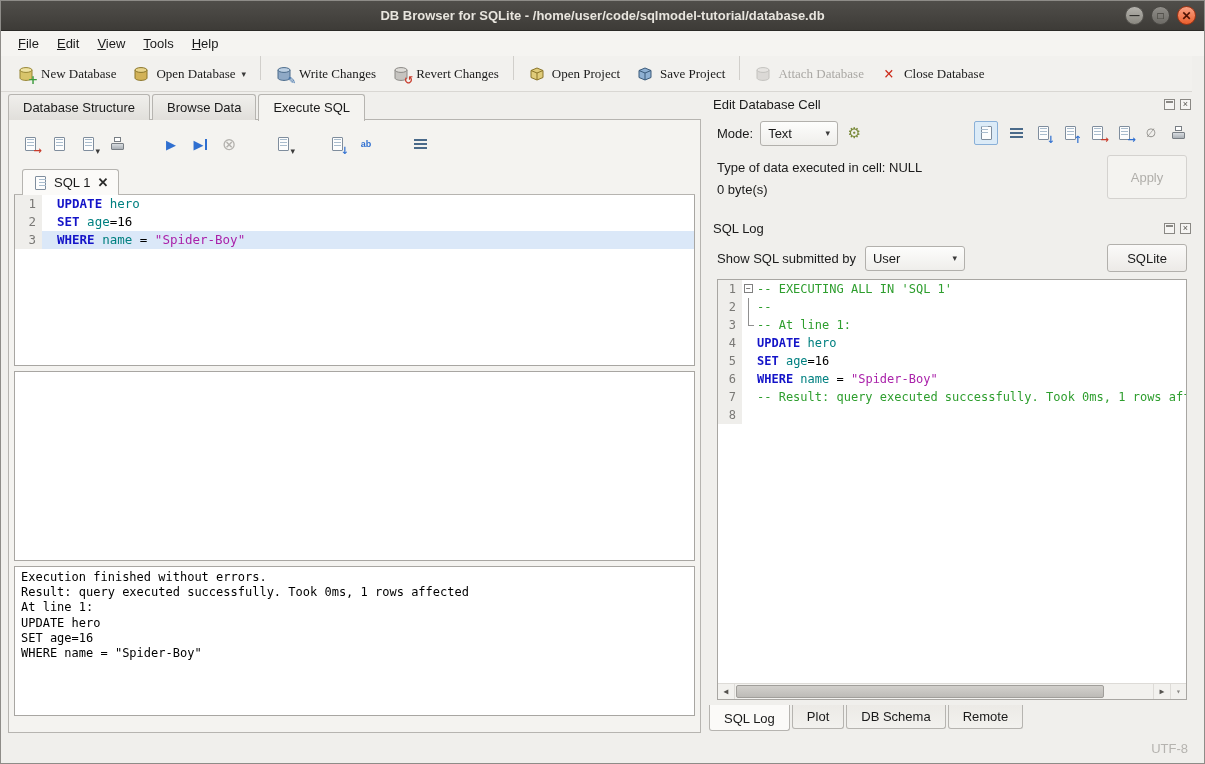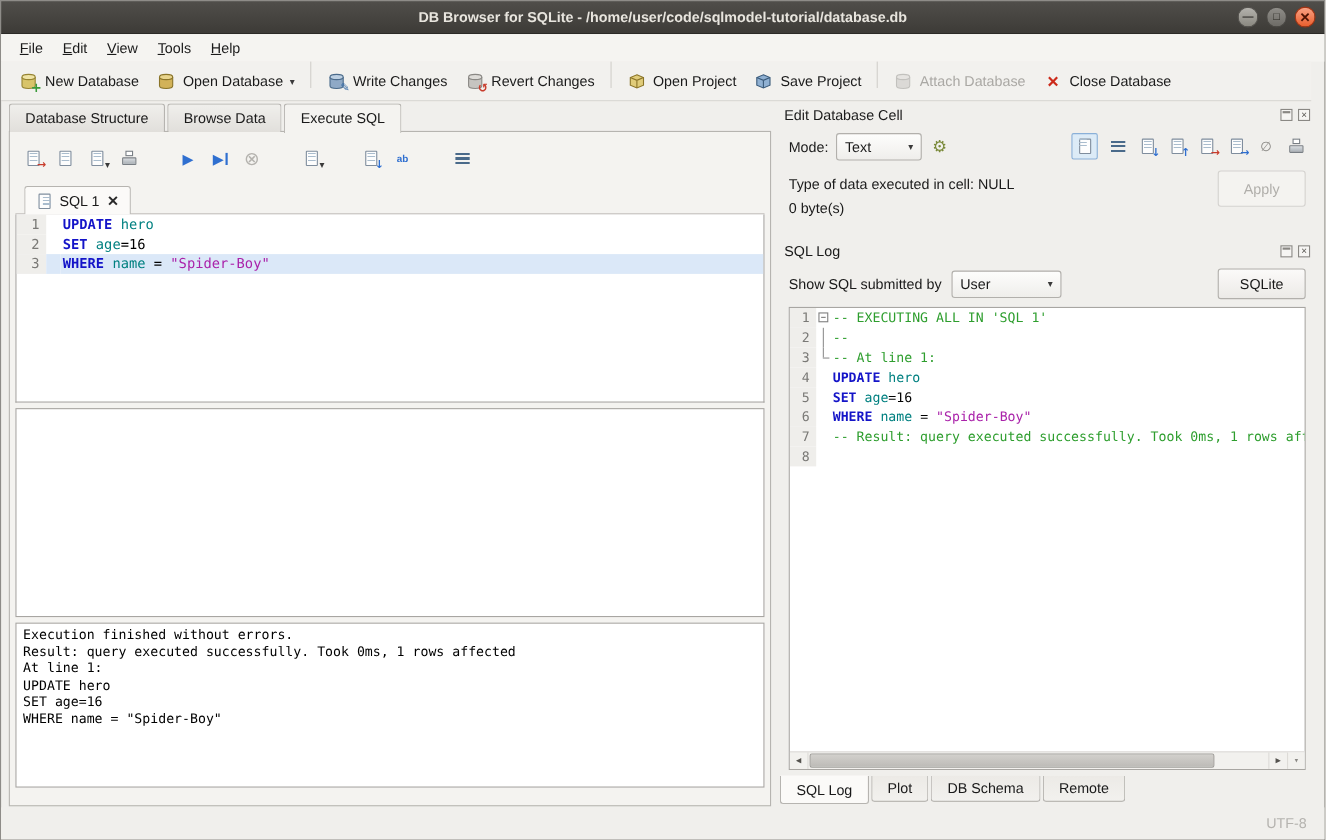--- a/index.html
+++ b/index.html
@@ -11,21 +11,21 @@
   .titlebar{position:absolute;top:0;left:0;right:0;height:30px;background:linear-gradient(#504e4a,#3d3b37);border-bottom:1px solid #2b2a27;display:flex;align-items:center;justify-content:center;color:#e8e5de;font-weight:bold;font-size:13px;}
   .win-btns{position:absolute;right:8px;top:5px;display:flex;gap:7px;}
   .win-btn{width:19px;height:19px;border-radius:50%;display:flex;align-items:center;justify-content:center;font-size:10px;line-height:1;}
   .btn-min{background:linear-gradient(#b4b2ad,#8a8880);border:1px solid #55534f;color:#2e2d2a;}
   .btn-max{background:linear-gradient(#8f8d88,#6d6b66);border:1px solid #4a4844;color:#26251f;}
   .btn-close{background:linear-gradient(#f9a184,#ea5f2d);border:1px solid #a23413;color:#4d1203;font-weight:bold;font-size:12px;}
 
   
   .menubar{position:absolute;top:30px;left:0;right:0;height:25px;background:#f5f4f1;display:flex;align-items:center;padding-left:8px;}
   .menu-item{padding:3px 9px;cursor:default;}
-  .toolbar{position:absolute;top:55px;left:0;right:12px;height:36px;background:#f2f1ee;border-bottom:1px solid #d9d7d3;display:flex;padding:0 8px;}
+  .toolbar{position:absolute;top:55px;left:0;right:12px;height:36px;background:#f2f1ee;border-bottom:1px solid #d9d7d3;display:flex;padding:0 8px;font-family:Liberation Serif, serif;}
   .tbtn{display:flex;align-items:center;gap:6px;padding:5px 8px;border-radius:3px;}
   .tbtn.disabled{color:#aaa8a4;}
   .tsep{width:1px;height:24px;background:#d1cfcb;margin:0 6px;flex:none;}
 
   
   .ic{position:relative;display:inline-flex;width:18px;height:18px;align-items:center;justify-content:center;flex:none;}
   .ic-doc::before{content:"";width:11px;height:14px;background:#fdfdfd;border:1px solid #7f8d9d;border-radius:1px;}
   .ic-doc::after{content:"";position:absolute;width:7px;height:8px;top:4px;left:6px;background:repeating-linear-gradient(to bottom,#a9bccd 0 1px,transparent 1px 3px);}
   .bd{position:absolute;right:-3px;bottom:-3px;line-height:1;}
   .bd::before{font-weight:bold;font-size:10px;font-family:"DejaVu Sans",sans-serif;}
@@ -93,21 +93,21 @@
   .mode-row{display:flex;align-items:center;gap:7px;padding:4px 10px;height:36px;flex:none;}
   .combo{display:flex;align-items:center;justify-content:space-between;height:25px;border:1px solid #b2b0ac;border-radius:3px;background:linear-gradient(#fdfdfc,#efeeeb);padding:0 7px;gap:8px;}
   .combo-mode{width:78px;}
   .combo-user{width:100px;}
   .cell-icons{margin-left:auto;display:flex;gap:9px;align-items:center;}
   .cell-box{margin:4px 10px 0;height:86px;border:1px solid #a8a6a2;background:#fff;position:relative;flex:none;}
   .cell-box::after{content:"";position:absolute;left:64px;top:0;bottom:0;width:1px;background:#e8e6e2;}
   .cell-null{position:absolute;top:4px;left:7px;}
   .type-row{display:flex;padding:9px 10px 0;position:relative;flex:none;height:54px;}
   .type-lines div+div{margin-top:7px;}
-  .btn{height:33px;padding:0 18px;border:1px solid #b2b0ac;border-radius:3px;background:linear-gradient(#fbfaf9,#eceae7);font-size:13px;display:inline-flex;align-items:center;}
+  .btn{height:44px;padding:0 18px;border:1px solid #b2b0ac;border-radius:3px;background:linear-gradient(#fbfaf9,#eceae7);font-size:13px;display:inline-flex;align-items:center;}
   .btn.disabled{color:#b0aeaa;border-color:#d4d2cf;background:#f4f3f0;}
   .apply-btn{position:absolute;right:10px;top:4px;width:80px;justify-content:center;}
   .log-title{margin-top:12px;}
   .filter-row{display:flex;align-items:center;gap:9px;padding:5px 10px;flex:none;}
   .clear-btn{margin-left:auto;width:80px;justify-content:center;height:28px;}
   .log-box{margin:2px 10px 0;border:1px solid #a8a6a2;background:#fff;flex:1;position:relative;overflow:hidden;font-family:"DejaVu Sans Mono",monospace;font-size:12px;}
   .log-box .ln{width:24px;}
   .log-scroll{position:absolute;left:0;right:0;bottom:0;height:16px;background:#f2f1ee;border-top:1px solid #dddbd7;display:flex;align-items:stretch;}
   .sb-btn{width:17px;display:flex;align-items:center;justify-content:center;font-size:8px;color:#55534f;border-right:1px solid #dddbd7;flex:none;}
   .sb-btn.rb{border-left:1px solid #dddbd7;border-right:none;}

